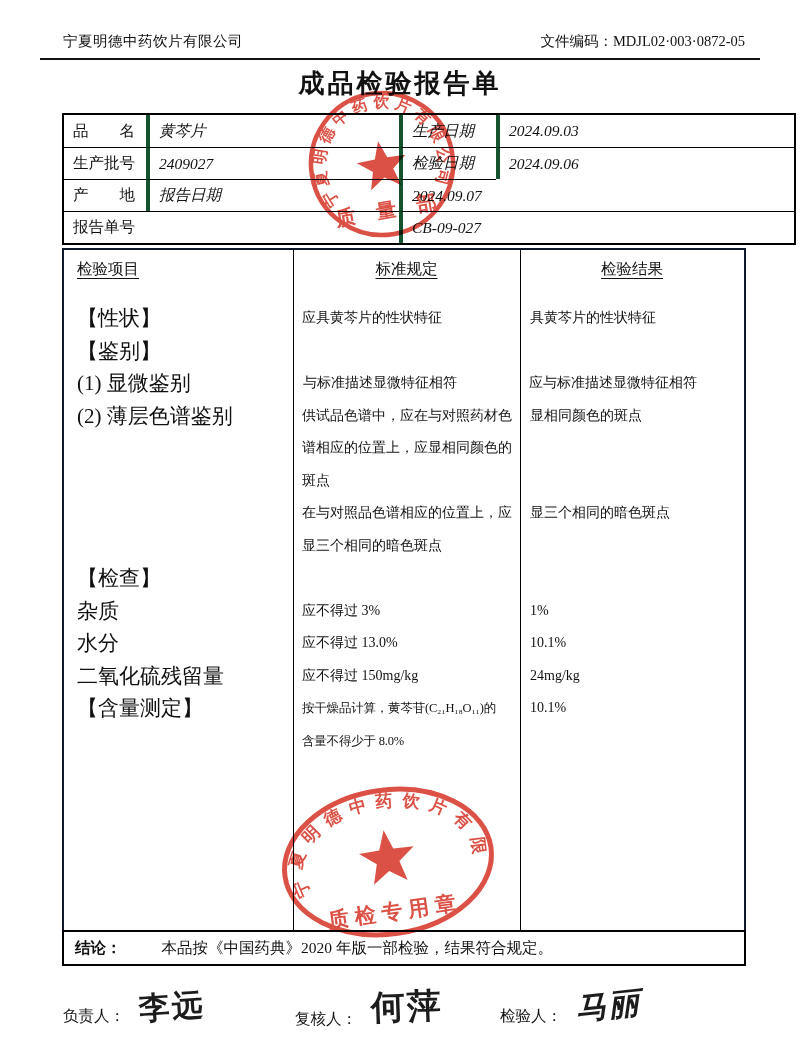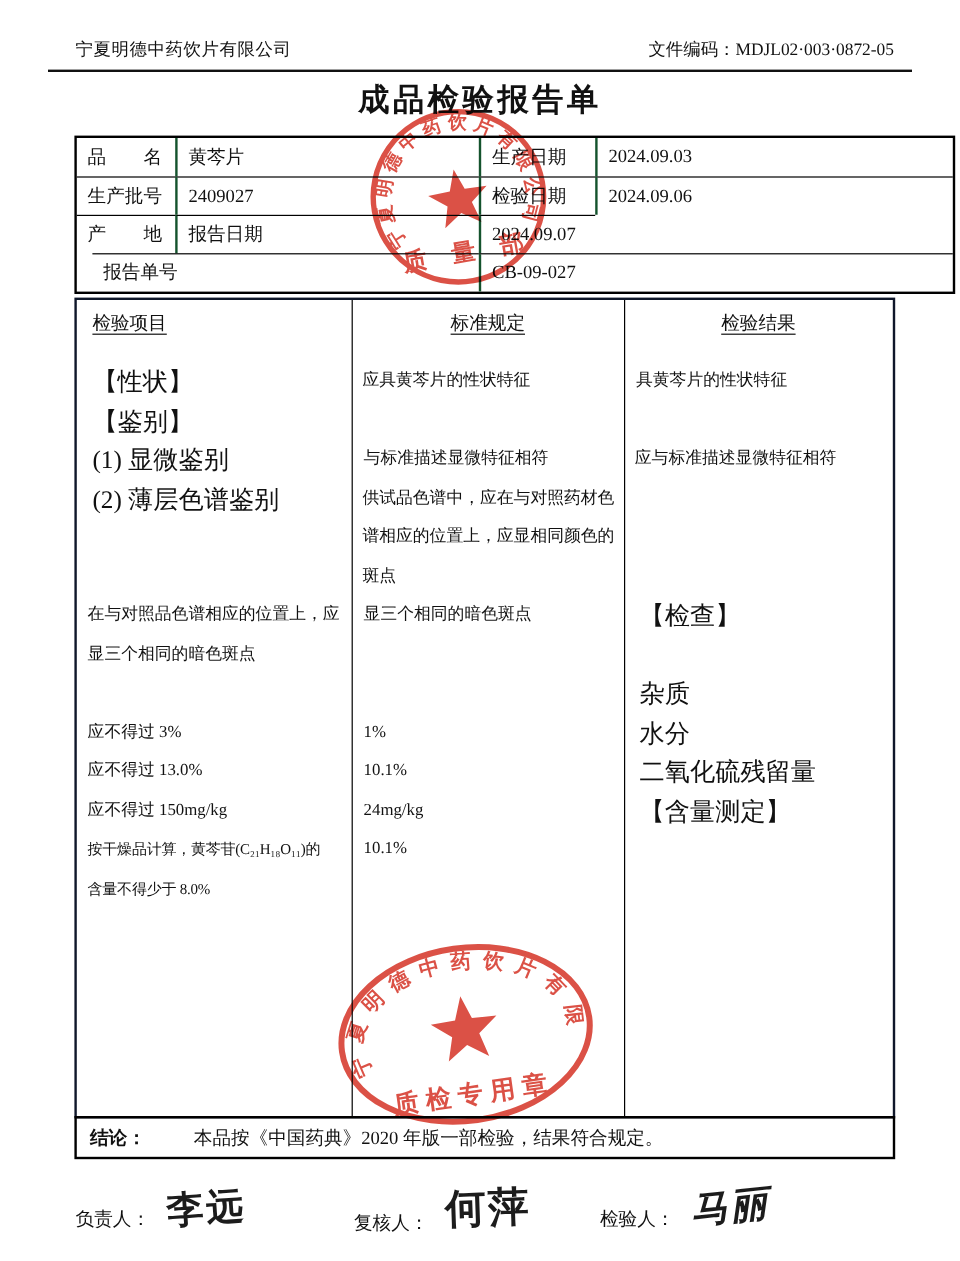--- a/index.html
+++ b/index.html
@@ -15,23 +15,23 @@
   .title{position:absolute;left:0;top:66px;width:100%;text-align:center;
     font-size:26px;font-weight:bold;letter-spacing:3px;}
   
   .info-table{
     position:absolute;left:62px;top:113px;width:734px;height:132px;
     box-sizing:border-box;border:2px solid #000;
     display:grid;grid-template-columns:82px 253px 97px 1fr;grid-auto-rows:32px;
     font-size:15.5px;
   }
   .it-cell{box-sizing:border-box;display:flex;align-items:center;padding-left:9px;overflow:hidden;white-space:nowrap;}
-  .it-cell.bl{border-left:2px solid #14532d;}
+  .it-cell.bl{border-left:4px solid #14532d;font-style:italic;}
   .it-cell.bt{border-top:1px solid #000;}
-  .it-cell.span2a{grid-column:1 / 3;margin-left:13px;}
+  .it-cell.span2a{grid-column:1 / 3;}
   .it-cell.span2b{grid-column:3 / 5;}
   
   .main-table{
     position:absolute;left:62px;top:248px;width:684px;height:684px;
     box-sizing:border-box;border:2px solid #0f172a;
   }
   .mt-grid{position:absolute;left:0;top:0;right:0;bottom:0;display:grid;
     grid-template-columns:229px 227px 1fr;align-content:start;overflow:hidden;}
   .mt-head{height:52px;box-sizing:border-box;padding-top:9px;font-size:15.5px;}
   .mt-head span{text-decoration:underline;text-underline-offset:4px;}
@@ -105,20 +105,21 @@
         <div class="mt-cell mt-item">【鉴别】</div>
         <div class="mt-cell mt-standard"></div>
         <div class="mt-cell mt-result"></div>
         <div class="mt-cell mt-item">(1) 显微鉴别</div>
         <div class="mt-cell mt-result">与标准描述显微特征相符</div>
         <div class="mt-cell mt-standard">应与标准描述显微特征相符</div>
         <div class="mt-cell mt-item">(2) 薄层色谱鉴别</div>
         <div class="mt-cell mt-standard">供试品色谱中，应在与对照药材色
 谱相应的位置上，应显相同颜色的
 斑点</div>
+        <div class="mt-cell mt-result">显相同颜色的斑点</div>
         <div class="mt-cell mt-item"></div>
         <div class="mt-cell mt-standard">在与对照品色谱相应的位置上，应
 显三个相同的暗色斑点</div>
         <div class="mt-cell mt-result">显三个相同的暗色斑点</div>
         <div class="mt-cell mt-item">【检查】</div>
         <div class="mt-cell mt-standard"></div>
         <div class="mt-cell mt-result"></div>
         <div class="mt-cell mt-item">杂质</div>
         <div class="mt-cell mt-standard">应不得过 3%</div>
         <div class="mt-cell mt-result">1%</div>

